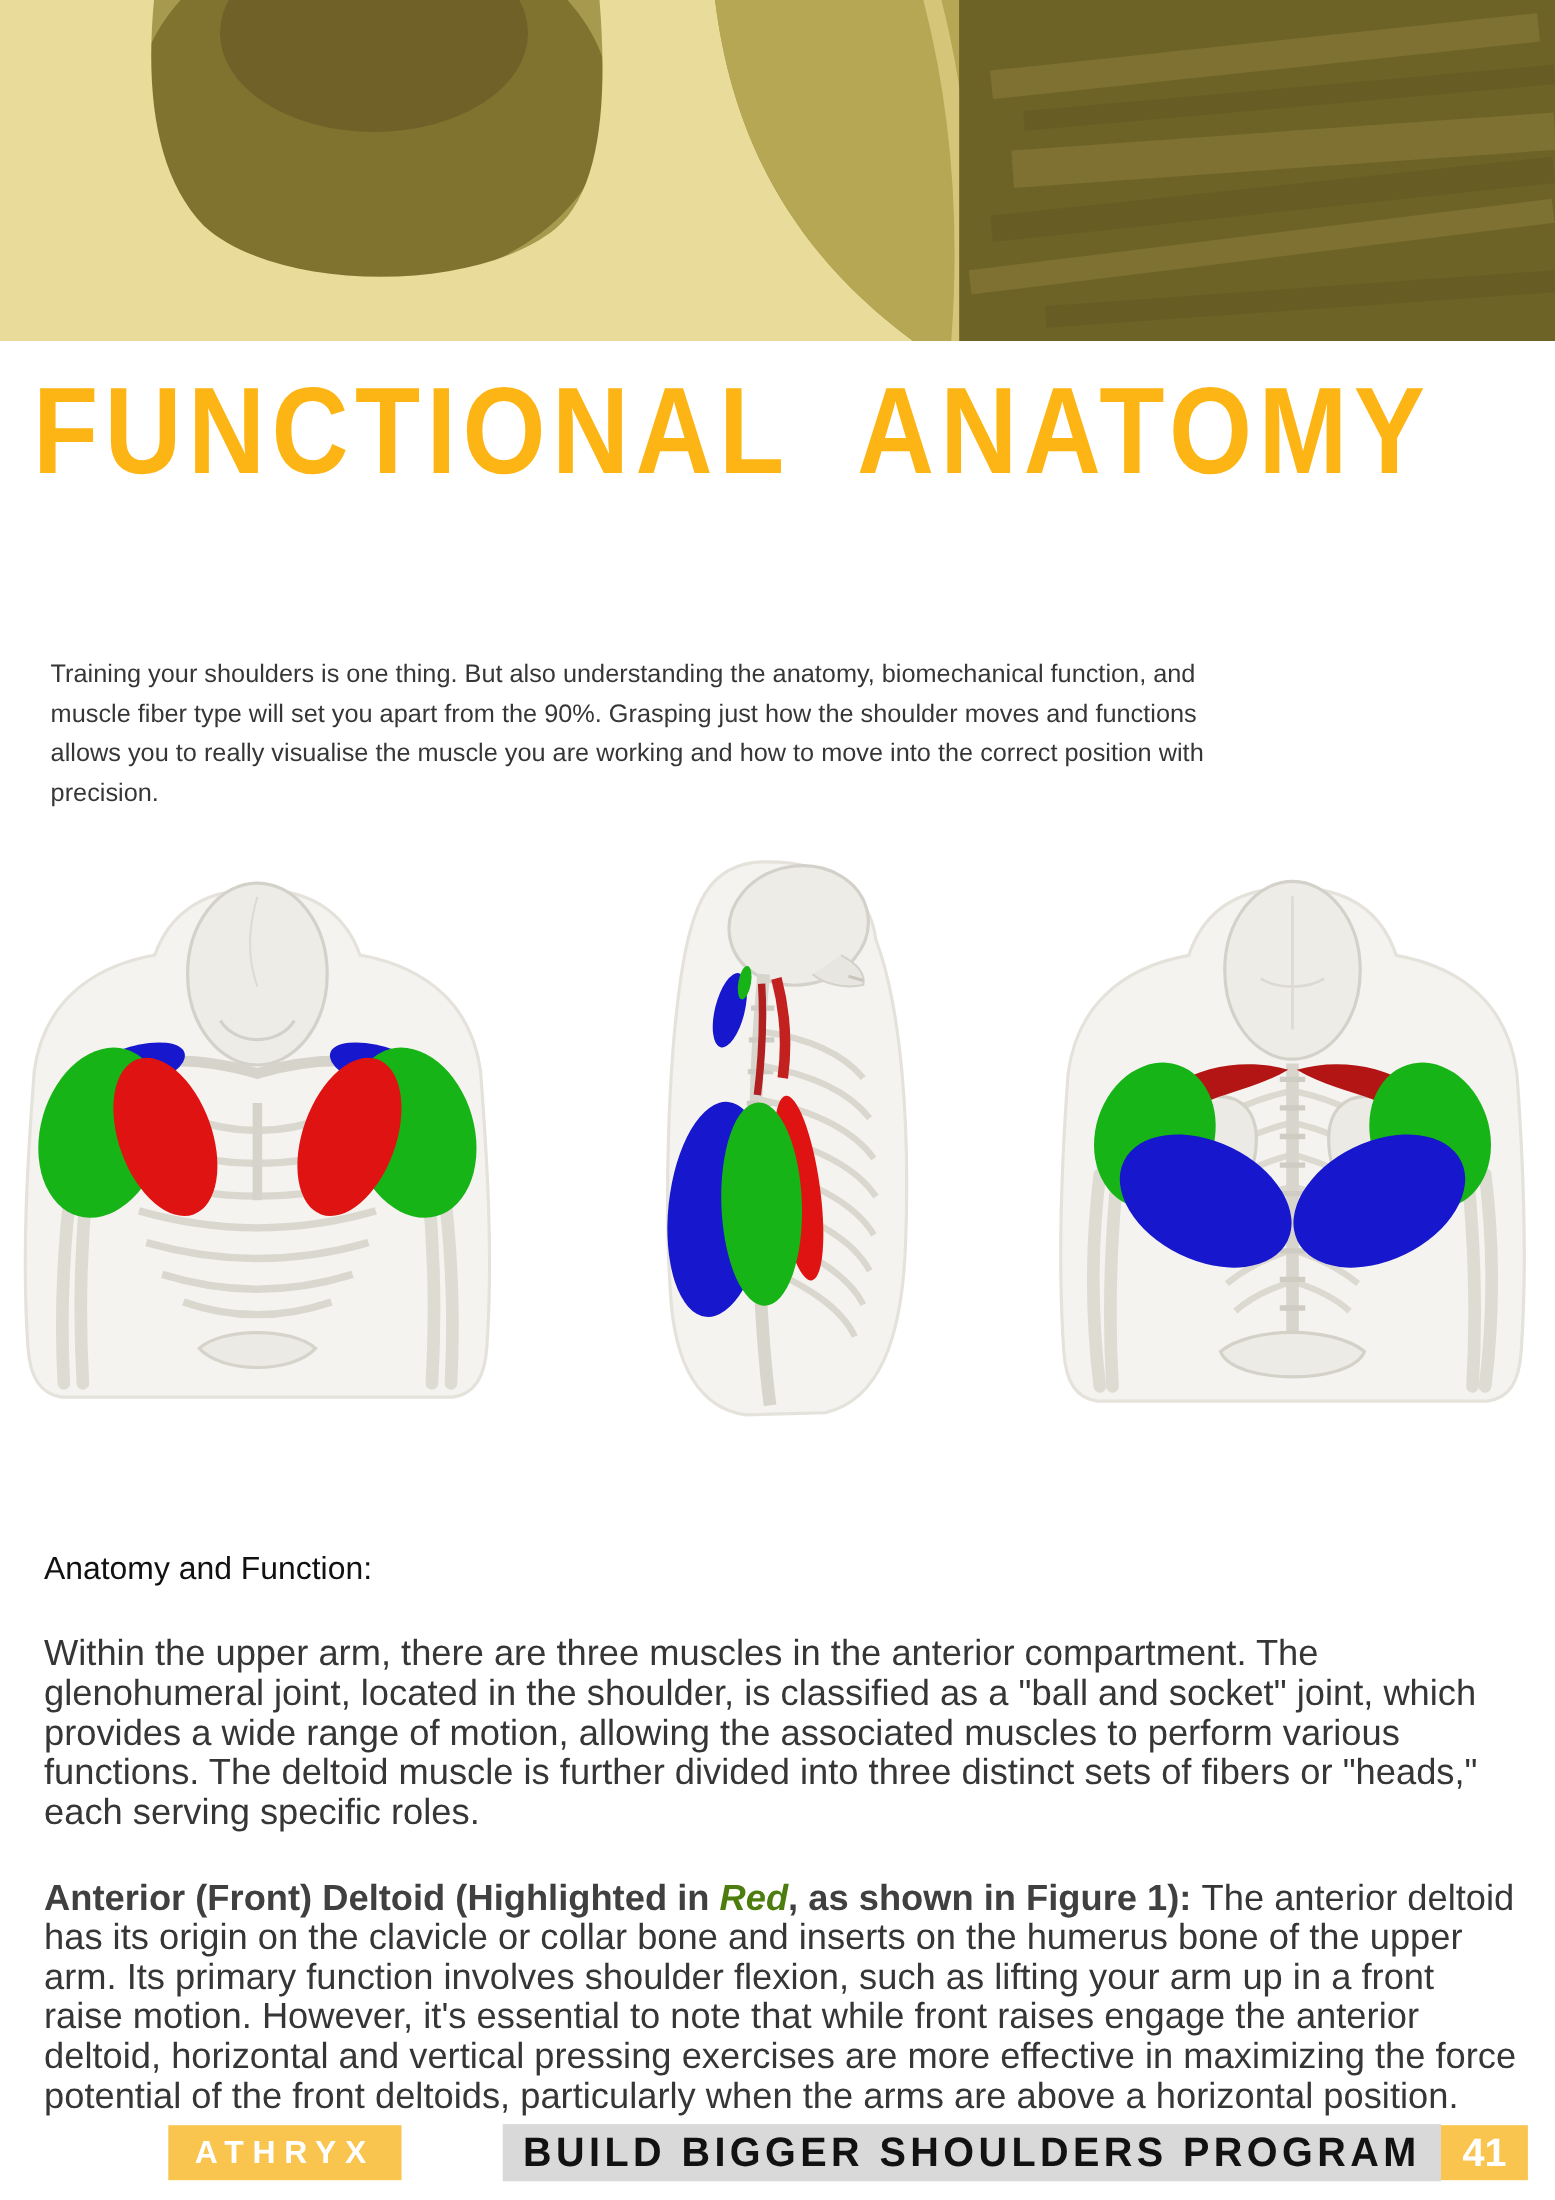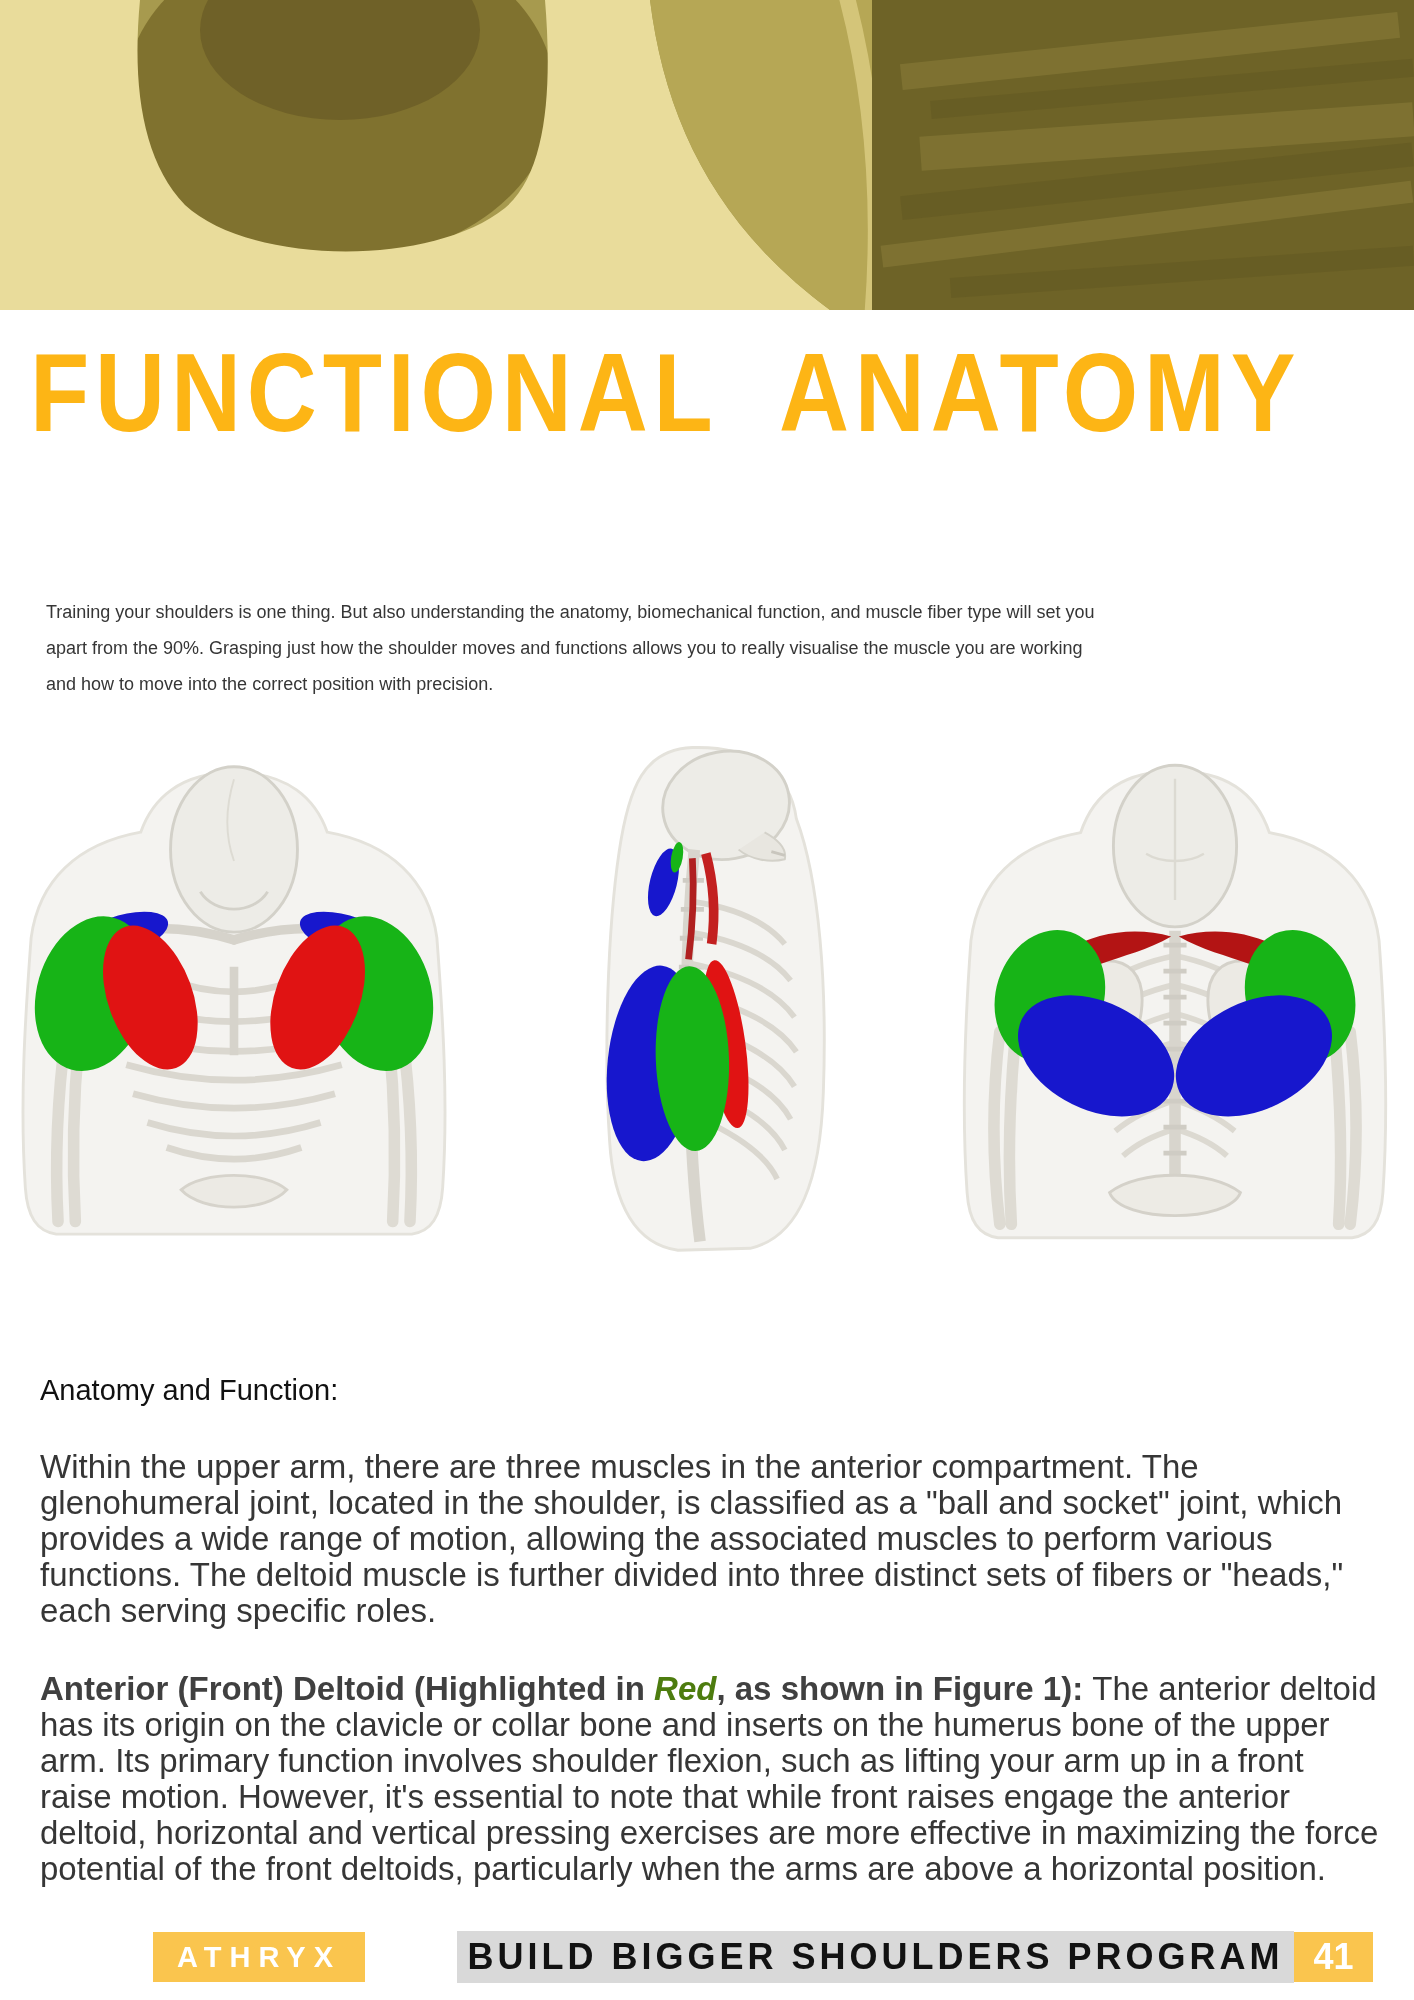--- a/index.html
+++ b/index.html
@@ -22,21 +22,21 @@
     color:#FDB515;
     white-space:nowrap;
     transform:scale(0.97,1.12);
     transform-origin:left top;
     line-height:1;
   }
   
   .intro{
     margin:158px 0 16px 46px;
     width:1050px;
-    font-size:18px;
+    font-size:23px;
     line-height:36px;
     color:#363636;
   }
   .figures{
     margin-top:34px;
     padding:0 8px;
     display:flex;
     justify-content:space-between;
     align-items:flex-start;
   }
@@ -57,21 +57,21 @@
   .red-word{color:#4d7c0f;font-weight:bold;font-style:italic;}
   
   .footer{position:absolute;left:0;right:0;bottom:18px;height:50px;border-radius:18px;}
   .brand-badge{
     position:absolute;left:153px;top:0;width:212px;height:50px;
     background:#FAC54E;color:#ffffff;
     display:flex;align-items:center;justify-content:center;
     font-size:29px;font-weight:bold;letter-spacing:8px;
   }
   .program-bar{
-    position:absolute;left:457px;right:41px;top:0;height:50px;
+    position:absolute;left:457px;right:25px;top:0;height:50px;
     display:flex;
   }
   .program-label{
     flex:1;background:#D9D9D9;color:#121212;
     display:flex;align-items:center;justify-content:center;
     font-size:36px;font-weight:bold;letter-spacing:4px;
     transform:scale(1,1.04);
     white-space:nowrap;
   }
   .page-number{

